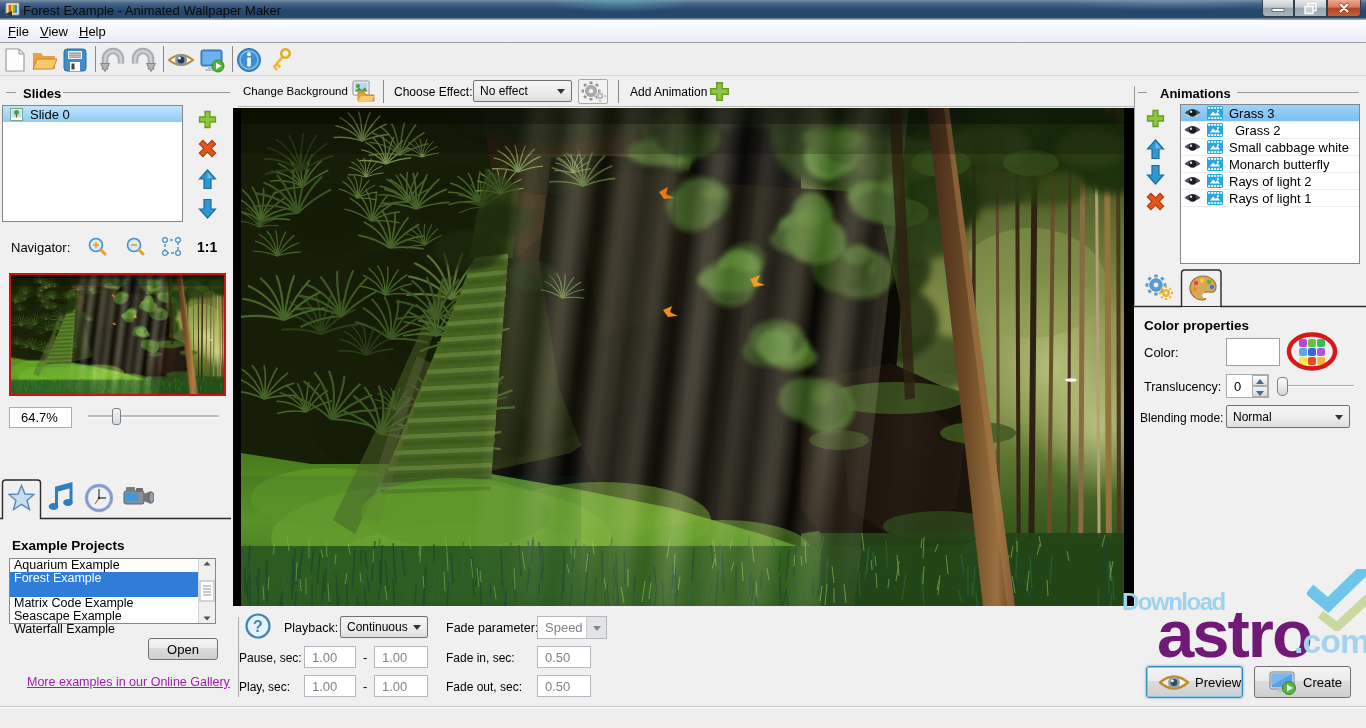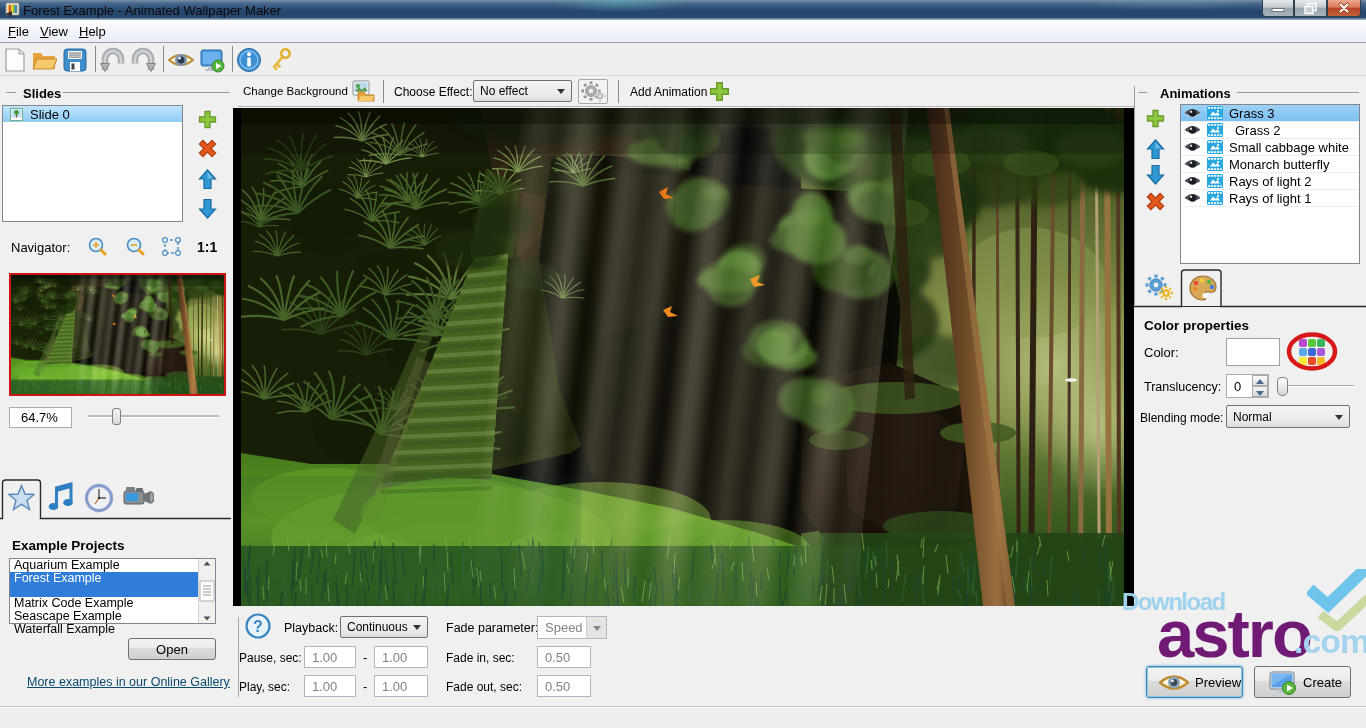--- a/index.html
+++ b/index.html
@@ -233,22 +233,22 @@
 <div style="padding:0 0 0 4px">Seascape Example</div>
 <div style="padding:0 0 0 4px">Waterfall Example</div>
 <div style="position:absolute;right:0;top:0;width:17px;height:64px;background:#f0f0f0;border-left:1px solid #d5d5d5">
 <svg width="16" height="64">
           <path d="M4.5 6.5 L8 2.5 L11.5 6.5 Z" fill="#505050"></path>
           <rect x="1" y="22" width="14" height="20" fill="#fdfdfd" stroke="#b0b0b0"></rect>
           <path d="M4 27 h8 M4 30 h8 M4 33 h8 M4 36 h8" stroke="#999"></path>
           <path d="M4.5 57.5 L8 61.5 L11.5 57.5 Z" fill="#505050"></path>
         </svg></div>
 </div>
-<div class="w7btn" style="left:128px;top:638px;width:88px;height:22px">Open</div>
-<div class="abs" style="left:27px;top:675px;font-size:12.5px;color:#0c4a6e;text-decoration:underline">More examples in our Online Gallery</div>
+<div class="w7btn" style="left:148px;top:638px;width:70px;height:22px">Open</div>
+<div class="abs" style="left:27px;top:675px;font-size:12.5px;color:#a21caf;text-decoration:underline">More examples in our Online Gallery</div>
 
 <div class="abs" style="left:243px;top:85px;font-size:11.5px">Change Background</div>
 <svg class="abs" style="left:352px;top:80px" width="23" height="22" viewBox="0 0 23 22">
       <rect x="1" y="1" width="16" height="14" rx="1" fill="#fdfdfd" stroke="#8a9096"></rect>
       <rect x="2.5" y="2.5" width="13" height="9" fill="#bcd8ec"></rect>
       <circle cx="6" cy="6" r="2" fill="#4aa03a"></circle>
       <path d="M3 11 L7 7.5 L10 10 L13 7 L15.5 11.5 H3 Z" fill="#5a9a4a"></path>
       <path d="M6 12 H12 L14 15 H22 V21 H6 Z" fill="#e8a33d" stroke="#b87a20" stroke-width=".8"></path>
       <path d="M6 21 L9 16 H22 L20 21 Z" fill="#f6c96d"></path>
     </svg>

